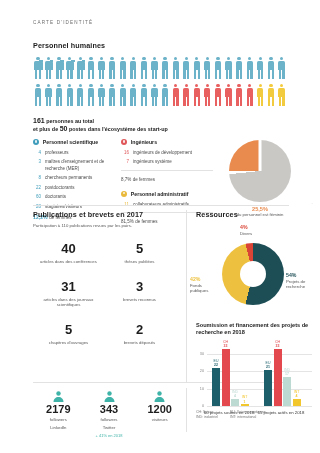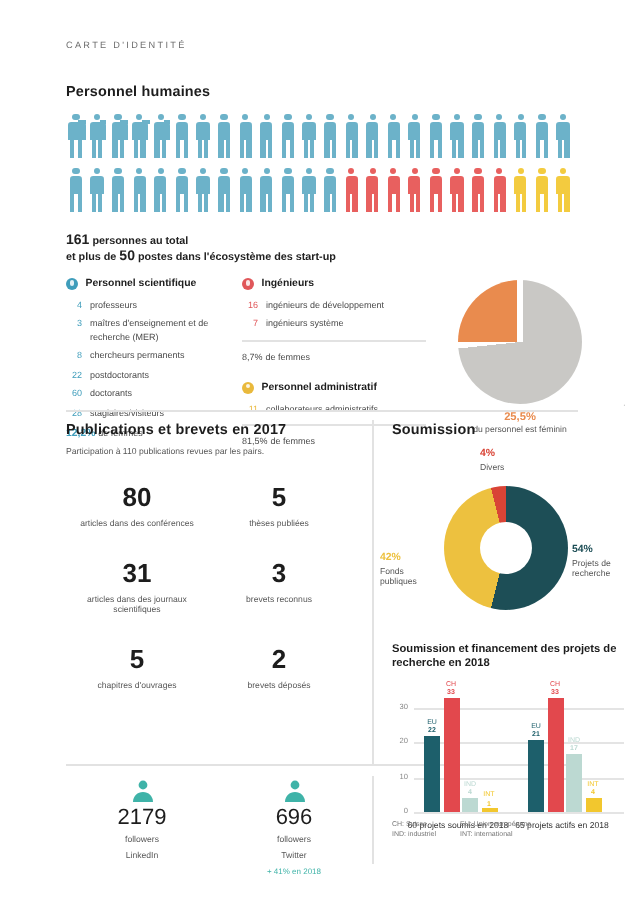--- a/index.html
+++ b/index.html
@@ -109,21 +109,21 @@
   .bar{width:8px;position:relative;}
   .bar .bl{position:absolute;bottom:100%;left:50%;transform:translateX(-50%);text-align:center;font-size:3.5px;line-height:4.1px;white-space:nowrap;margin-bottom:.5px;}
   .bar .bl b{display:block;font-weight:700;}
   .xlbl{position:absolute;top:66px;text-align:center;font-size:4.3px;line-height:5.6px;color:#333;width:62px;}
   .legend{position:absolute;top:88px;left:0;display:flex;gap:12px;font-size:3.5px;line-height:4.6px;color:#777;}
 
   
   .social{position:absolute;left:33px;top:388px;width:152px;display:flex;}
   .soc{flex:1;text-align:center;}
   .soc-ico{width:13px;height:11px;margin:0 auto 4px auto;}
-  .soc-num{font-size:11px;font-weight:400;color:#1d1d1d;line-height:12px;}
+  .soc-num{font-size:11px;font-weight:700;color:#1d1d1d;line-height:12px;}
   .soc-lbl{font-size:4.3px;color:#575757;line-height:5.6px;margin-top:2px;}
   .soc-note{font-size:4px;color:#3fb3a8;margin-top:3px;}
   .arrowmark{position:absolute;right:7px;top:200px;font-size:5px;color:#bbb;}
 </style>
 </head>
 <body>
 
 <div class="page">
 
   <div class="kicker">CARTE D'IDENTITÉ</div>
@@ -515,21 +515,21 @@
   <div class="vdiv" style="left:186px;top:210px;height:172px"></div>
   <div class="hdiv" style="top:382px"></div>
   <div class="vdiv" style="left:186px;top:388px;height:44px"></div>
   <div class="arrowmark">·</div>
 
   <div class="pub">
     <div class="sec-title">Publications et brevets en 2017</div>
     <div class="pub-sub">Participation à 110 publications revues par les pairs.</div>
     <div class="pub-grid">
       <div class="pub-cell">
-        <div class="pub-num">80</div>
+        <div class="pub-num">40</div>
         <div class="pub-lbl">articles dans des conférences</div>
       </div>
       <div class="pub-cell">
         <div class="pub-num">5</div>
         <div class="pub-lbl">thèses publiées</div>
       </div>
       <div class="pub-cell">
         <div class="pub-num">31</div>
         <div class="pub-lbl">articles dans des journaux scientifiques</div>
       </div>
@@ -542,21 +542,21 @@
         <div class="pub-lbl">chapitres d'ouvrages</div>
       </div>
       <div class="pub-cell">
         <div class="pub-num">2</div>
         <div class="pub-lbl">brevets déposés</div>
       </div>
     </div>
   </div>
 
   <div class="fin">
-    <div class="sec-title">Soumission</div>
+    <div class="sec-title">Ressources</div>
     <div class="donut-wrap">
       <div class="donut"></div>
       <div class="dl dl-divers">
         <b>4%</b>
         <span class="sub">Divers</span>
       </div>
       <div class="dl dl-proj">
         <b>54%</b>
         <span class="sub">Projets de recherche</span>
       </div>
@@ -633,20 +633,30 @@
       <div class="soc-lbl">followers</div>
       <div class="soc-lbl">LinkedIn</div>
     </div>
     <div class="soc">
       <div class="soc-ico">
         <svg viewBox="0 0 26 22" width="13" height="11">
             <circle cx="13" cy="5" r="4.4" fill="#3fb3a8"></circle>
             <path d="M3 22c0-6 4.6-10 10-10s10 4 10 10z" fill="#3fb3a8"></path>
           </svg>
       </div>
-      <div class="soc-num">696</div>
+      <div class="soc-num">343</div>
       <div class="soc-lbl">followers</div>
       <div class="soc-lbl">Twitter</div>
       <div class="soc-note">+ 41% en 2018</div>
     </div>
+    <div class="soc">
+      <div class="soc-ico">
+        <svg viewBox="0 0 26 22" width="13" height="11">
+            <circle cx="13" cy="5" r="4.4" fill="#3fb3a8"></circle>
+            <path d="M3 22c0-6 4.6-10 10-10s10 4 10 10z" fill="#3fb3a8"></path>
+          </svg>
+      </div>
+      <div class="soc-num">1200</div>
+      <div class="soc-lbl">visiteurs</div>
+    </div>
   </div>
 
 </div>
 
 </body></html>

